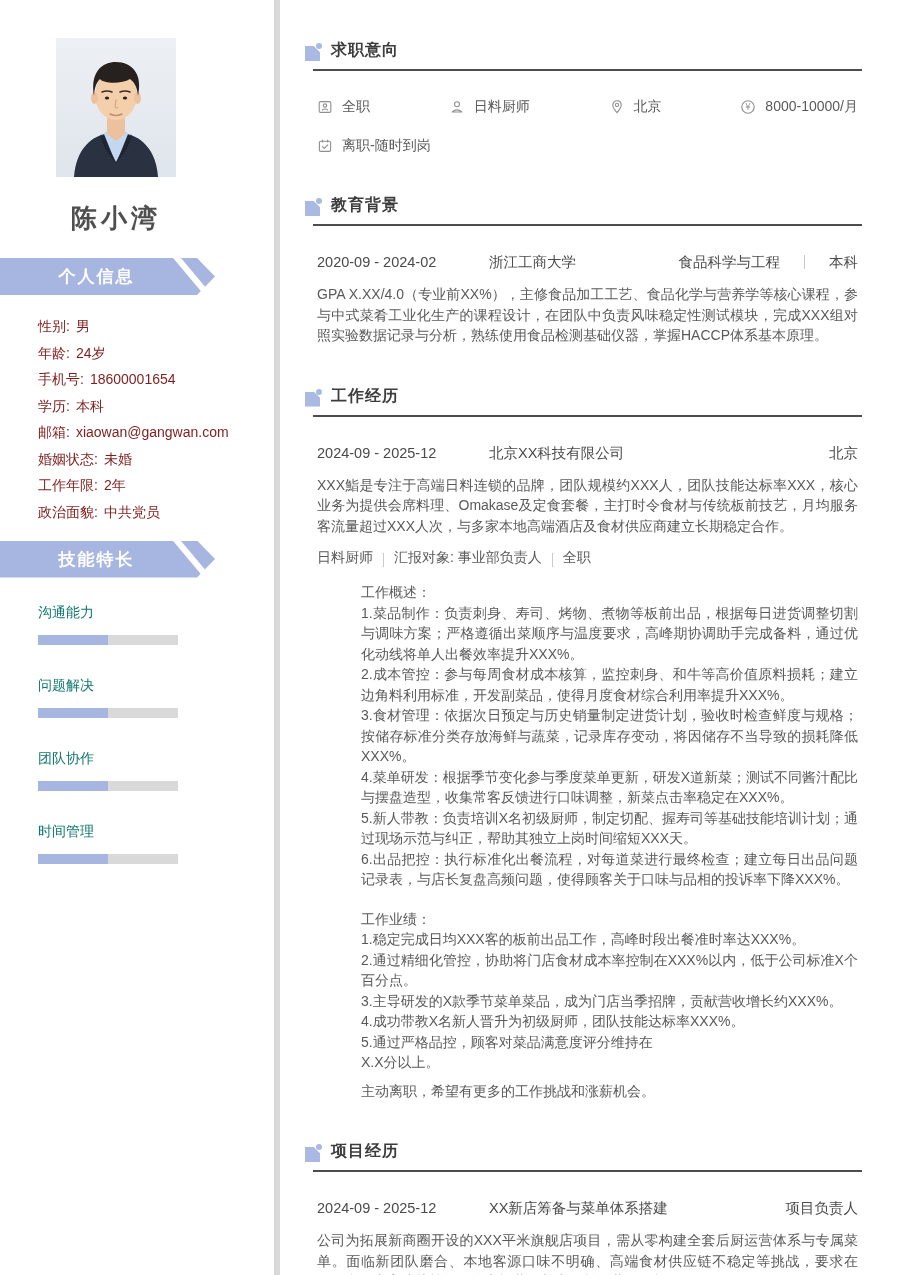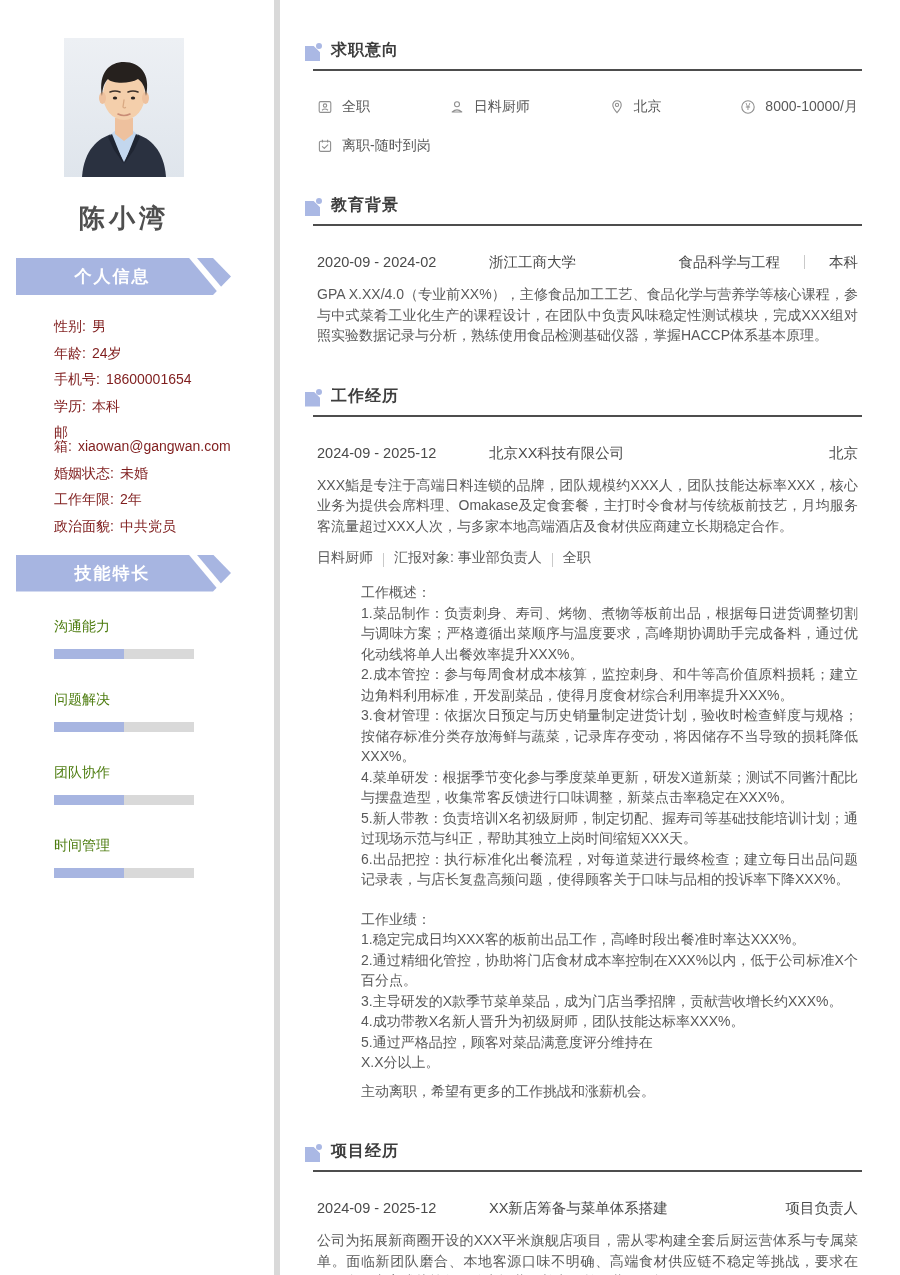--- a/index.html
+++ b/index.html
@@ -12,39 +12,39 @@
   }
   *{margin:0;padding:0;box-sizing:border-box;}
   html,body{background:#fff;}
   body{font-family:"Liberation Sans","DejaVu Sans",sans-serif;}
   .page{position:relative;width:900px;height:1275px;background:#fff;overflow:hidden;}
 
   
   .v-divider{position:absolute;left:274px;top:0;width:6px;height:1275px;background:var(--track);}
 
   
-  .sidebar{position:absolute;left:0;top:0;width:232px;padding-top:38px;padding-left:16px;}
+  .sidebar{position:absolute;left:0;top:0;width:232px;padding-top:38px;}
   .photo-wrap{width:120px;height:139px;margin:0 auto;overflow:hidden;background:#e9edf2;}
   .photo-wrap svg{display:block;}
   .name{margin-top:24px;text-align:center;font-size:26px;font-weight:bold;color:#4f4f4f;letter-spacing:4px;}
 
   .ribbon{position:relative;width:215px;height:37px;margin-top:22px;}
   .ribbon .shape{position:absolute;inset:0;background:var(--accent);
     clip-path:polygon(0 0,calc(100% - 18px) 0,100% 50%,calc(100% - 18px) 100%,0 100%);}
   .ribbon .slice{position:absolute;width:6px;height:58px;background:#fff;right:19px;top:-10px;transform:rotate(-40deg);}
   .ribbon .txt{position:absolute;inset:0;padding-right:22px;display:flex;align-items:center;justify-content:center;
     color:#fff;font-size:17px;font-weight:bold;letter-spacing:2px;}
 
   .info-list{margin:24px 0 0 38px;list-style:none;}
   .info-list li{font-size:14px;color:#7f1d1d;margin-bottom:12.5px;line-height:14px;}
   .info-list .lab{margin-right:6px;}
 
   .skills{margin:26px 0 0 38px;}
   .skill{margin-bottom:32px;}
-  .skill .s-label{font-size:14px;color:#4d7c0f;margin-bottom:13px;}
+  .skill .s-label{font-size:14px;color:#0f766e;margin-bottom:13px;}
   .skill .s-track{width:140px;height:10px;background:var(--track);}
   .skill .s-fill{height:10px;background:var(--accent);}
 
   
   .main{position:absolute;left:305px;top:0;width:557px;}
   .section{margin-top:40px;}
   .sec-head{display:flex;align-items:flex-end;gap:11px;}
   .sec-icon{position:relative;width:15px;height:15px;flex:0 0 auto;}
   .sec-icon .sq{position:absolute;inset:0;background:var(--accent2);
     clip-path:polygon(0 0,58% 0,100% 42%,100% 100%,0 100%);}

